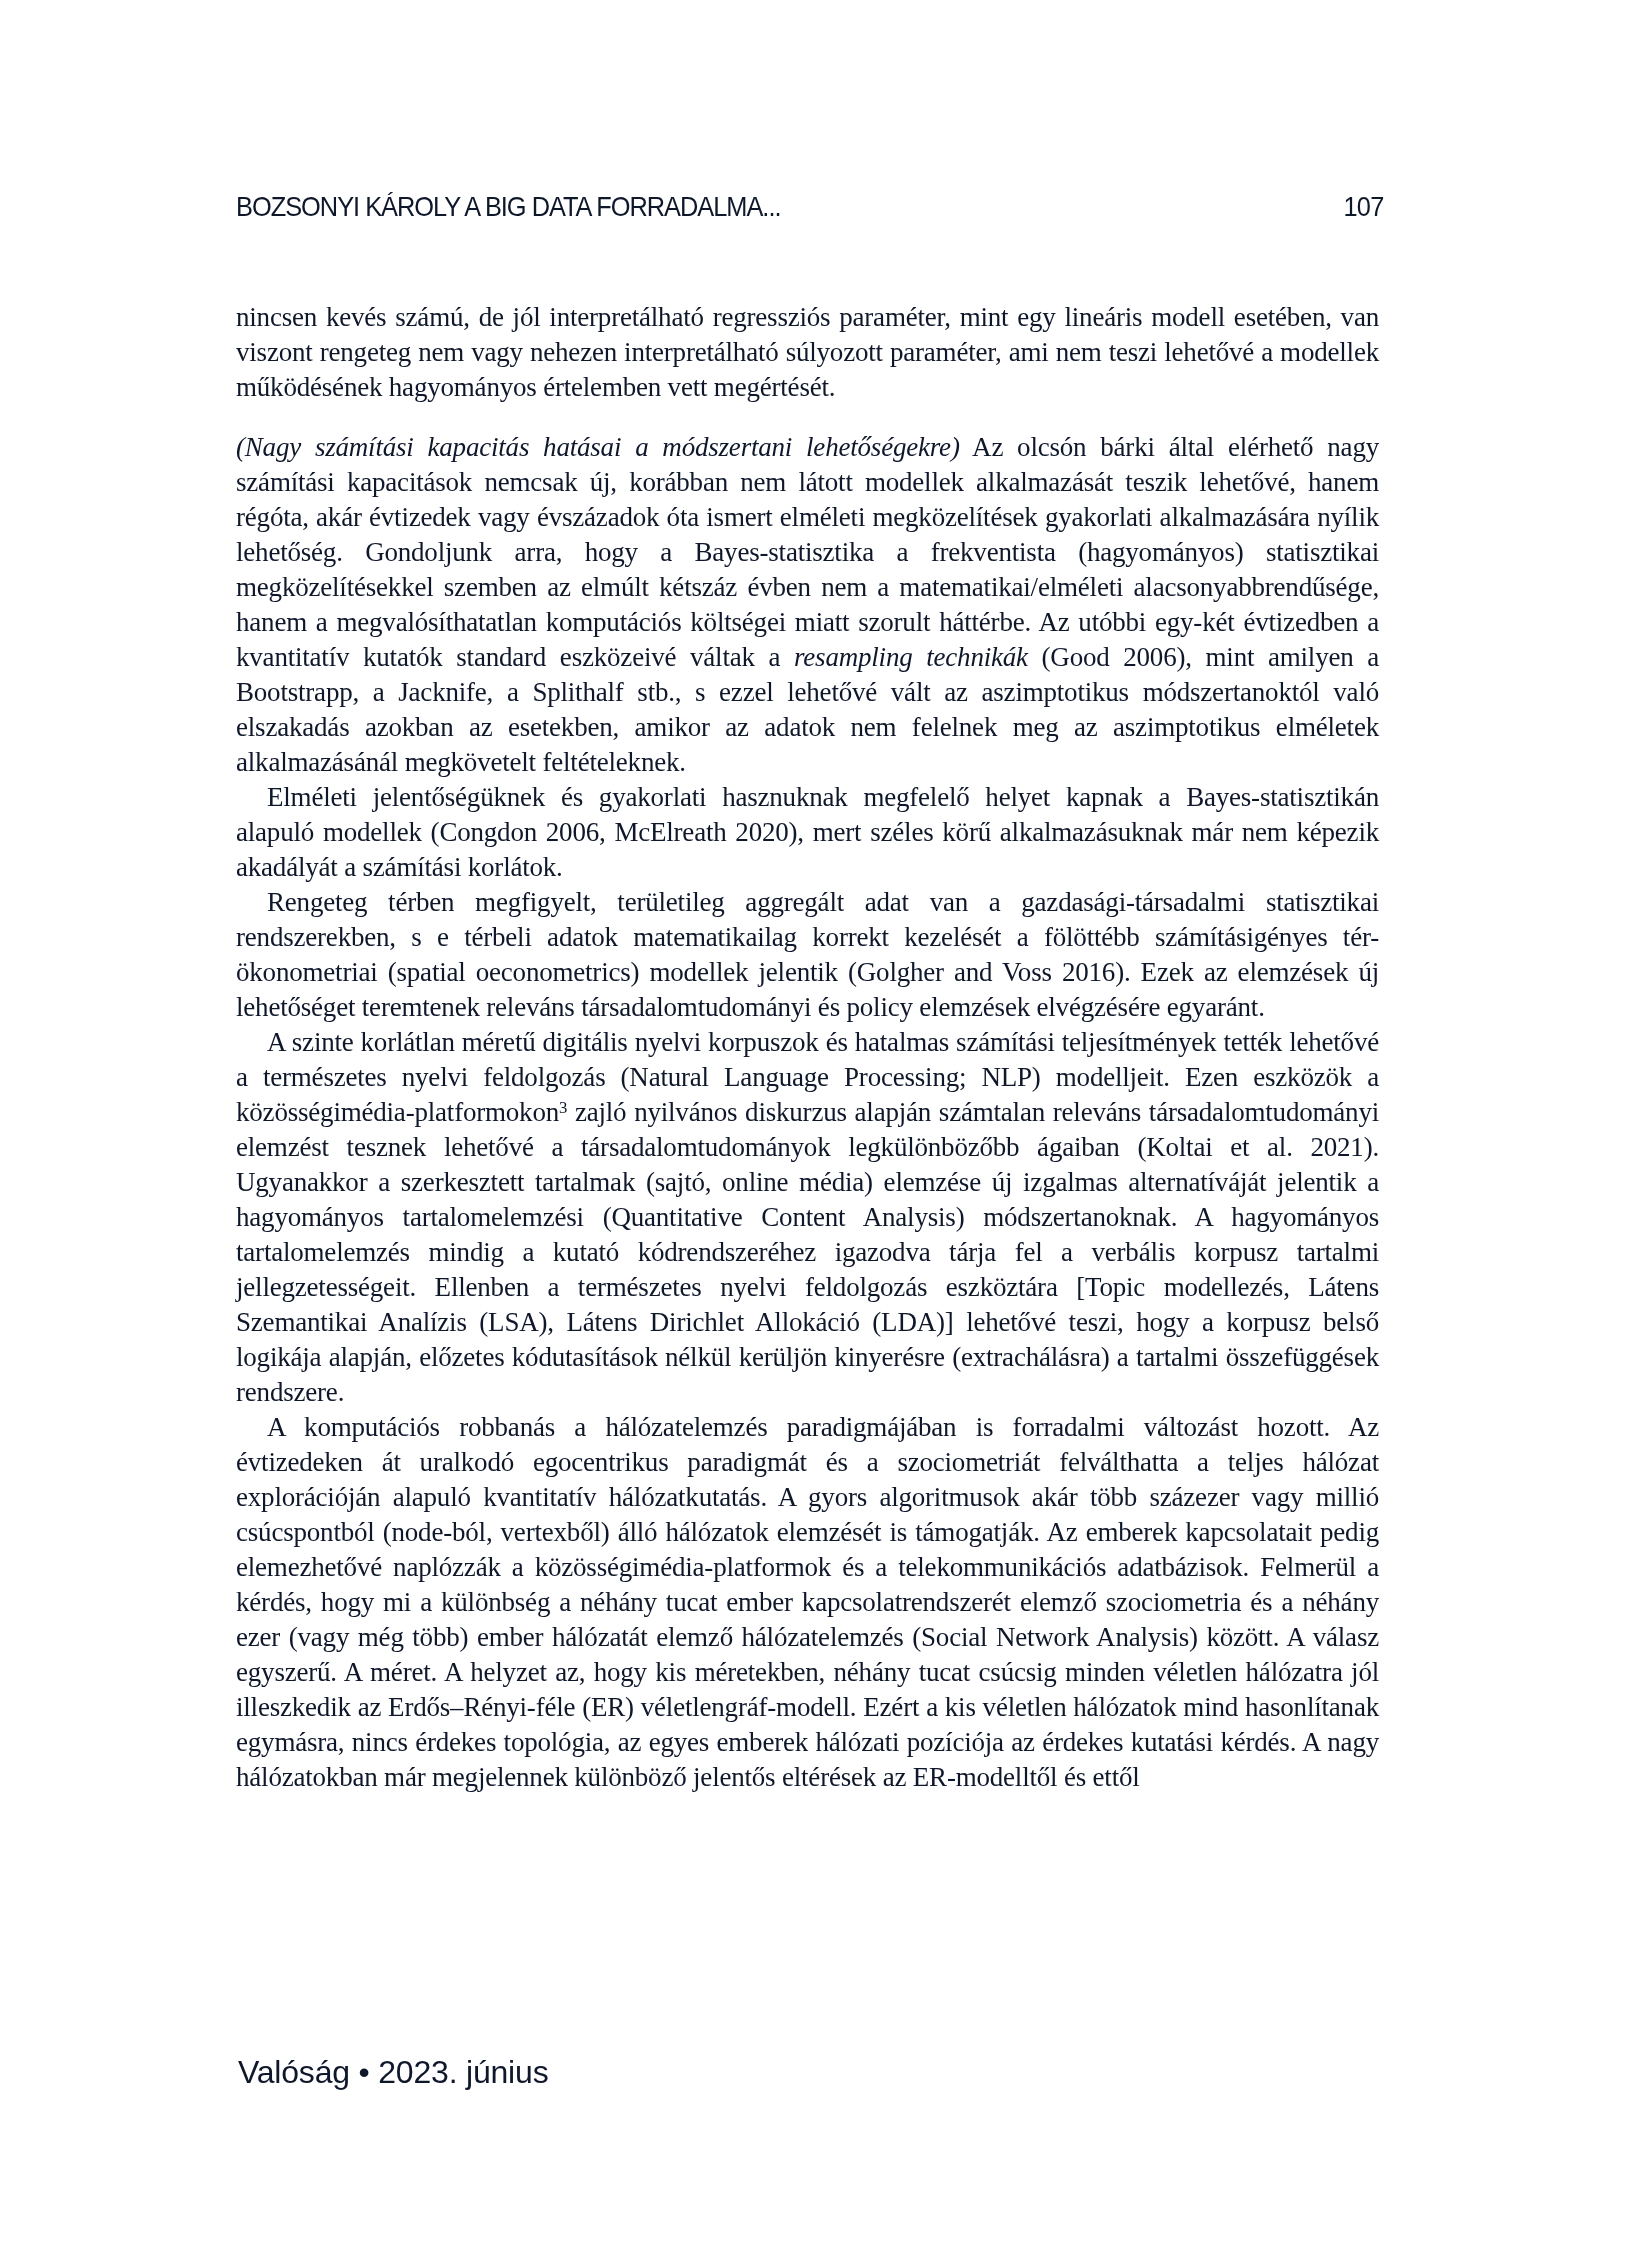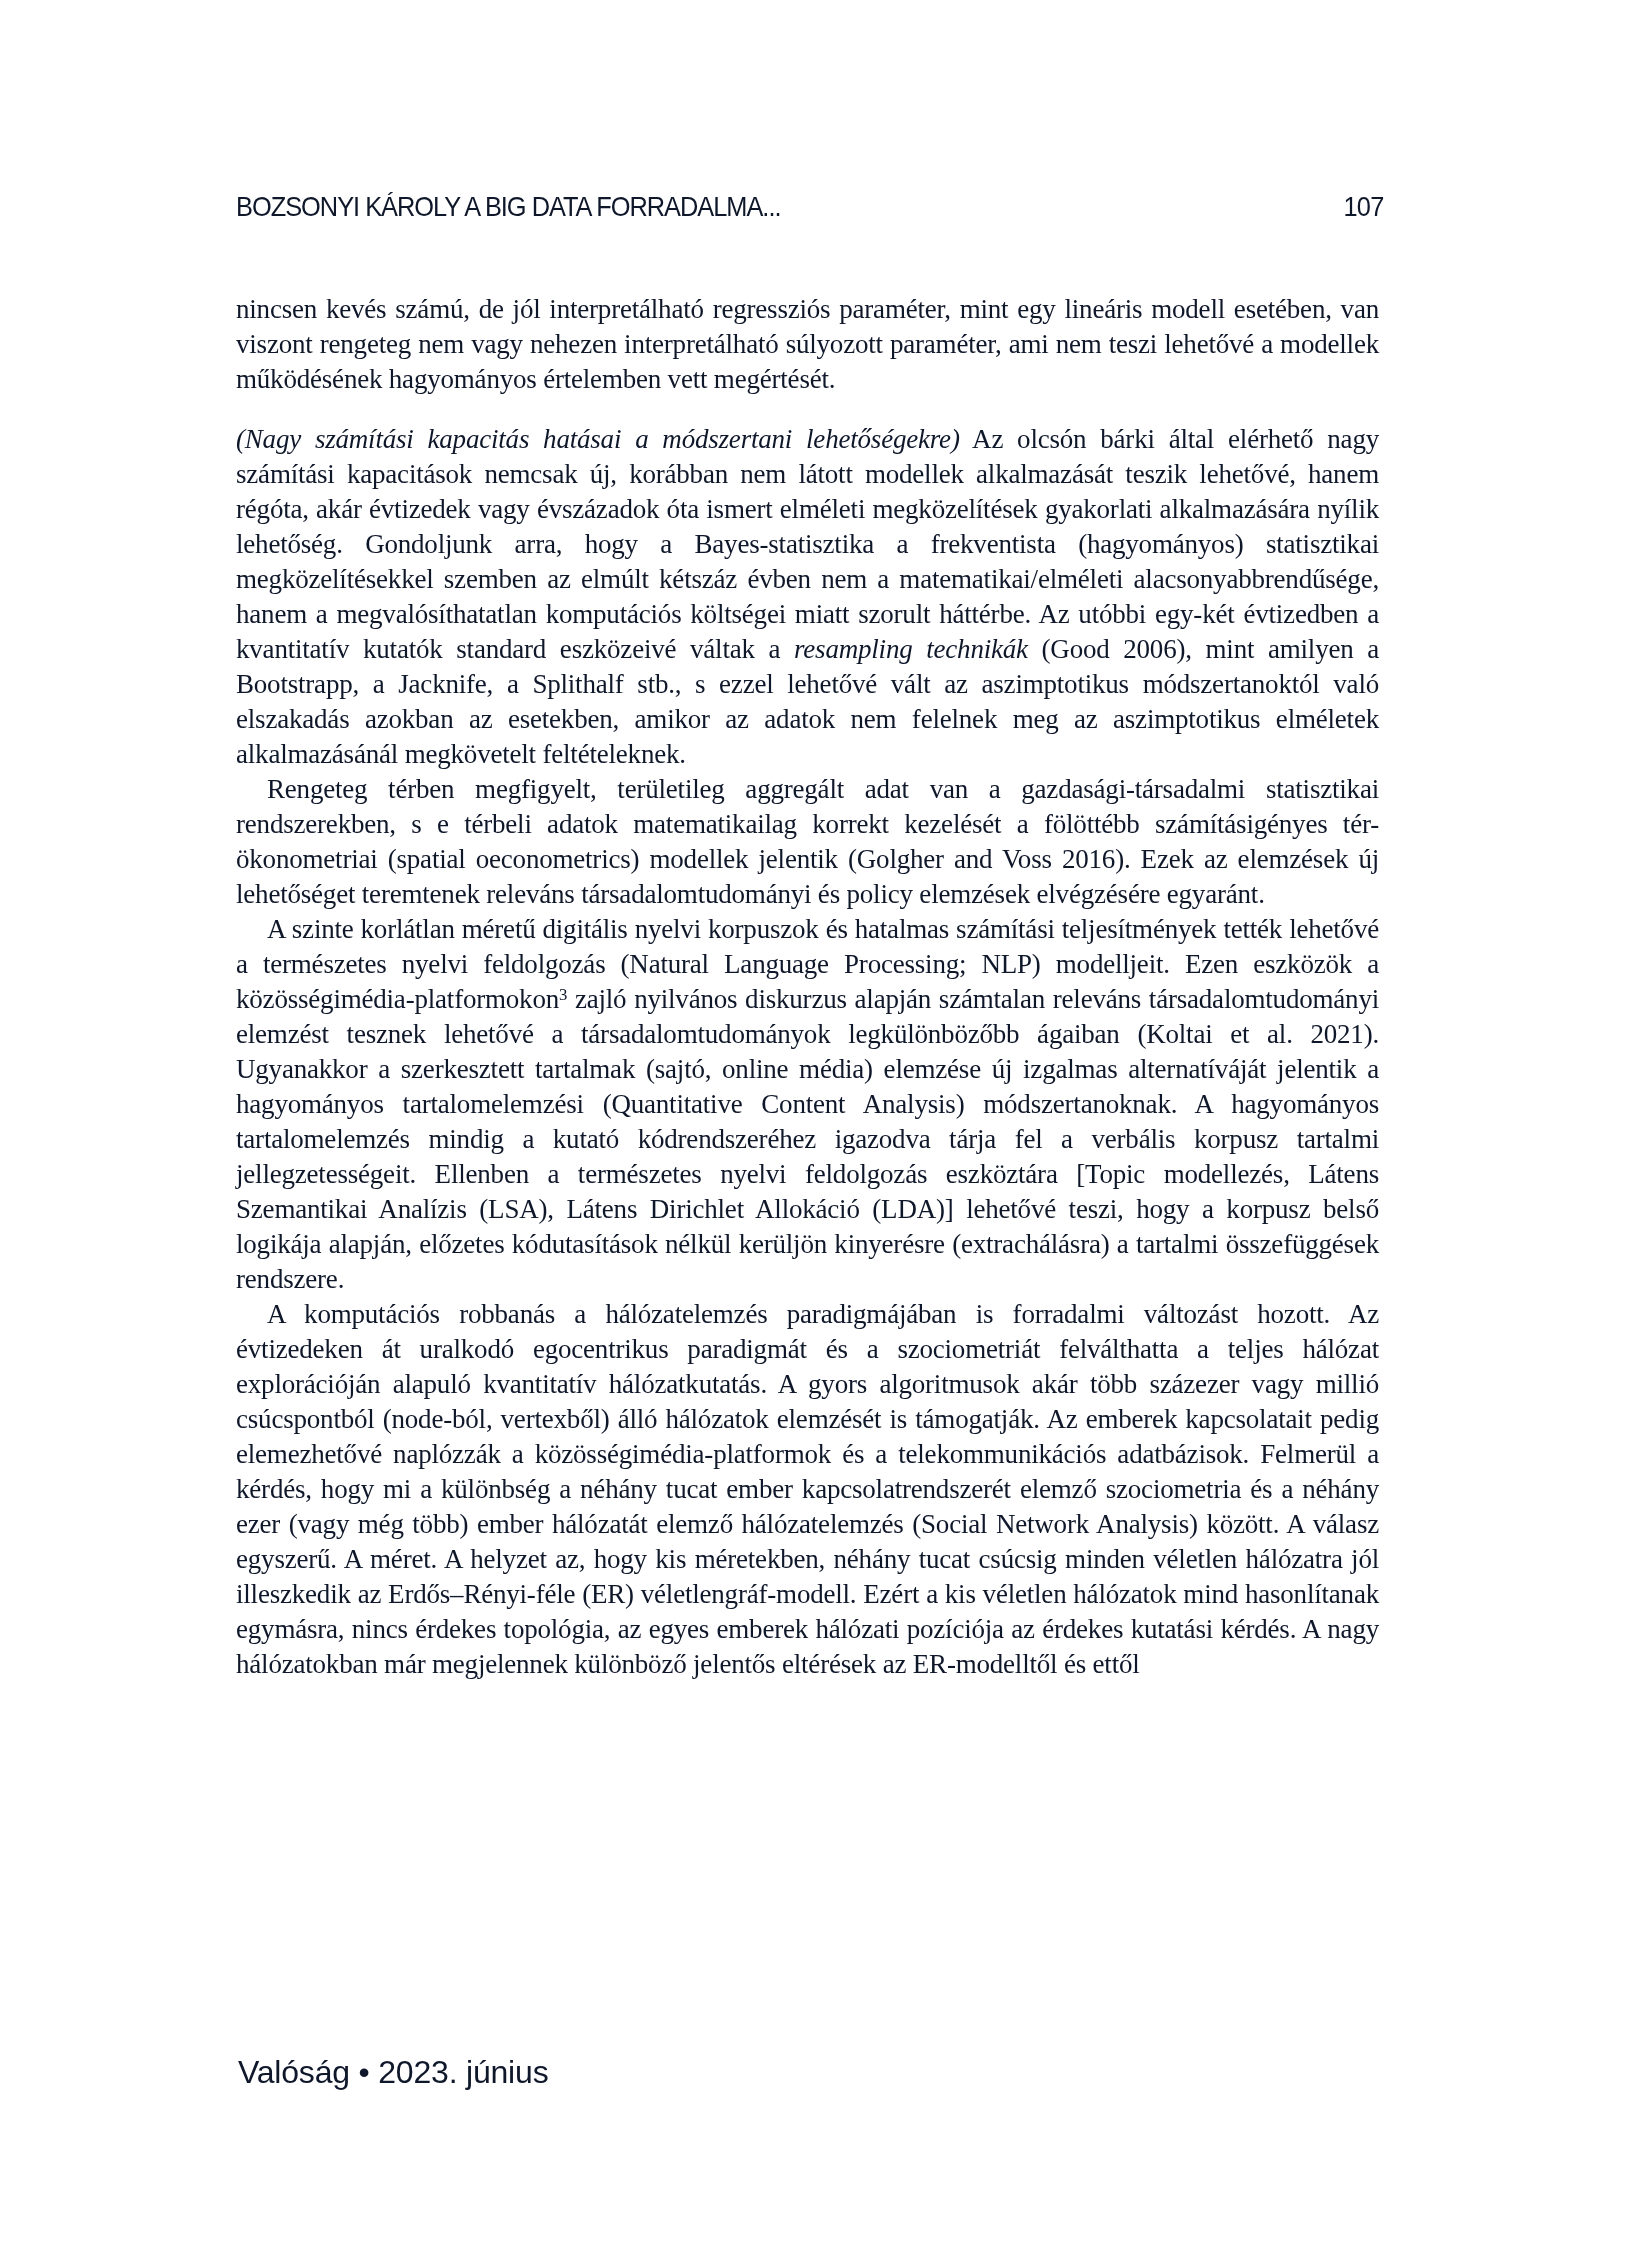--- a/index.html
+++ b/index.html
@@ -36,21 +36,21 @@
     font-family: "Liberation Sans", sans-serif;
     font-size: 27.6px;
     letter-spacing: -0.8px;
     transform: scaleX(0.92);
     transform-origin: right top;
   }
   
   .body-text {
     position: absolute;
     left: 236px;
-    top: 292px;
+    top: 300px;
     width: 1143px;
     font-size: 27px;
     line-height: 35px;
     letter-spacing: -0.2px;
     text-align: justify;
     hyphens: none;
   }
   .para { margin: 0; }
   .para.space-before { margin-top: 25px; }
   .para.indent { text-indent: 31px; }
@@ -77,20 +77,21 @@
 
 <div class="page">
 
   <div class="running-head">BOZSONYI KÁROLY A BIG DATA FORRADALMA...</div>
 
   <div class="page-number">107</div>
 
   <div class="body-text">
       <p class="para"><span>nincsen kevés számú, de jól interpretálható regressziós paraméter, mint egy lineáris modell esetében, van viszont rengeteg nem vagy nehezen interpretálható súlyozott paraméter, ami nem teszi lehetővé a modellek működésének hagyományos értelemben vett megértését.</span></p>
       <p class="para space-before"><span class="seg-italic">(Nagy számítási kapacitás hatásai a módszertani lehetőségekre)</span><span> Az olcsón bárki által elérhető nagy számítási kapacitások nemcsak új, korábban nem látott modellek alkalmazását teszik lehetővé, hanem régóta, akár évtizedek vagy évszázadok óta ismert elméleti megközelítések gyakorlati alkalmazására nyílik lehetőség. Gondoljunk arra, hogy a Bayes-statisztika a frekventista (hagyományos) statisztikai megközelítésekkel szemben az elmúlt kétszáz évben nem a matematikai/elméleti alacsonyabbrendűsége, hanem a megvalósíthatatlan komputációs költségei miatt szorult háttérbe. Az utóbbi egy-két évtizedben a kvantitatív kutatók standard eszközeivé váltak a </span><span class="seg-italic">resampling technikák</span><span> (Good 2006), mint amilyen a Bootstrapp, a Jacknife, a Splithalf stb., s ezzel lehetővé vált az aszimptotikus módszertanoktól való elszakadás azokban az esetekben, amikor az adatok nem felelnek meg az aszimptotikus elméletek alkalmazásánál megkövetelt feltételeknek.</span></p>
+      <p class="para indent"><span>Elméleti jelentőségüknek és gyakorlati hasznuknak megfelelő helyet kapnak a Bayes-statisztikán alapuló modellek (Congdon 2006, McElreath 2020), mert széles körű alkalmazásuknak már nem képezik akadályát a számítási korlátok.</span></p>
       <p class="para indent"><span>Rengeteg térben megfigyelt, területileg aggregált adat van a gazdasági-társadalmi statisztikai rendszerekben, s e térbeli adatok matematikailag korrekt kezelését a fölöttébb számításigényes tér-ökonometriai (spatial oeconometrics) modellek jelentik (Golgher and Voss 2016). Ezek az elemzések új lehetőséget teremtenek releváns társadalomtudományi és policy elemzések elvégzésére egyaránt.</span></p>
       <p class="para indent"><span>A szinte korlátlan méretű digitális nyelvi korpuszok és hatalmas számítási teljesítmények tették lehetővé a természetes nyelvi feldolgozás (Natural Language Processing; NLP) modelljeit. Ezen eszközök a közösségimédia-platformokon</span><span class="seg-sup">3</span><span> zajló nyilvános diskurzus alapján számtalan releváns társadalomtudományi elemzést tesznek lehetővé a társadalomtudományok legkülönbözőbb ágaiban (Koltai et al. 2021). Ugyanakkor a szerkesztett tartalmak (sajtó, online média) elemzése új izgalmas alternatíváját jelentik a hagyományos tartalomelemzési (Quantitative Content Analysis) módszertanoknak. A hagyományos tartalomelemzés mindig a kutató kódrendszeréhez igazodva tárja fel a verbális korpusz tartalmi jellegzetességeit. Ellenben a természetes nyelvi feldolgozás eszköztára [Topic modellezés, Látens Szemantikai Analízis (LSA), Látens Dirichlet Allokáció (LDA)] lehetővé teszi, hogy a korpusz belső logikája alapján, előzetes kódutasítások nélkül kerüljön kinyerésre (extrachálásra) a tartalmi összefüggések rendszere.</span></p>
       <p class="para indent"><span>A komputációs robbanás a hálózatelemzés paradigmájában is forradalmi változást hozott. Az évtizedeken át uralkodó egocentrikus paradigmát és a szociometriát felválthatta a teljes hálózat explorációján alapuló kvantitatív hálózatkutatás. A gyors algoritmusok akár több százezer vagy millió csúcspontból (node-ból, vertexből) álló hálózatok elemzését is támogatják. Az emberek kapcsolatait pedig elemezhetővé naplózzák a közösségimédia-platformok és a telekommunikációs adatbázisok. Felmerül a kérdés, hogy mi a különbség a néhány tucat ember kapcsolatrendszerét elemző szociometria és a néhány ezer (vagy még több) ember hálózatát elemző hálózatelemzés (Social Network Analysis) között. A válasz egyszerű. A méret. A helyzet az, hogy kis méretekben, néhány tucat csúcsig minden véletlen hálózatra jól illeszkedik az Erdős–Rényi-féle (ER) véletlengráf-modell. Ezért a kis véletlen hálózatok mind hasonlítanak egymásra, nincs érdekes topológia, az egyes emberek hálózati pozíciója az érdekes kutatási kérdés. A nagy hálózatokban már megjelennek különböző jelentős eltérések az ER-modelltől és ettől</span></p>
     </div>
 
   <div class="footer">Valóság • 2023. június</div>
 
 </div>
 
 

